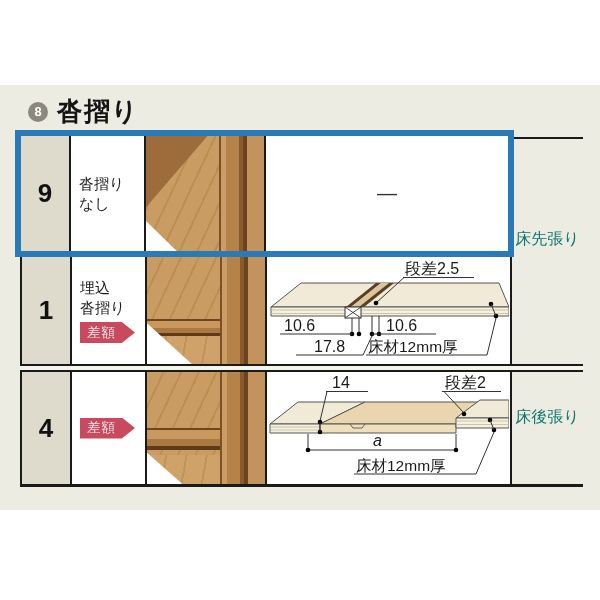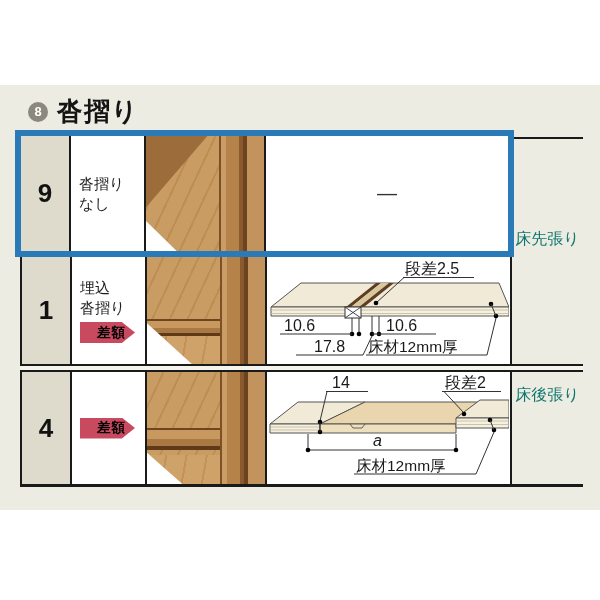--- a/index.html
+++ b/index.html
@@ -24,22 +24,22 @@
   .row-1{left:20px;top:257px;width:490px;height:107px;border-left:2px solid #1a1a1a;z-index:2;}
   .row-4{left:20px;top:372px;width:490px;height:112px;border-left:2px solid #1a1a1a;z-index:2;}
   .cell{border-right:2px solid #1a1a1a;position:relative;overflow:hidden;}
   .cell:last-child{border-right:none;}
   .numcell{background:#dedbcc;display:flex;align-items:center;justify-content:center;
     font-size:26px;font-weight:bold;color:#111;}
   .namecell{display:flex;flex-direction:column;justify-content:center;padding-left:8px;gap:5px;}
   .name-lines{font-size:15px;line-height:1.3;color:#1c1c1c;}
   .name-lines span{display:block;}
   .badge{
-    width:55px;height:21px;background:#c9495f;color:#000000;font-size:13.5px;font-weight:bold;
-    display:flex;align-items:center;padding-left:17px;box-sizing:border-box;letter-spacing:1px;
+    width:55px;height:21px;background:#c9495f;color:#e5e5e5;font-size:13.5px;font-weight:normal;
+    display:flex;align-items:center;padding-left:7px;box-sizing:border-box;letter-spacing:1px;
     clip-path:polygon(0 0,76% 0,100% 50%,76% 100%,0 100%);
   }
   .diagcell{display:flex;align-items:center;justify-content:center;}
   .dash{font-size:20px;color:#333;}
   
   .ph{width:100%;height:100%;position:relative;}
   .ph .base{position:absolute;inset:0;background:repeating-linear-gradient(115deg,#c89c62 0 14px,#bd8d51 14px 16px);}
   .ph .darkcorner{position:absolute;inset:0;background:#9c6c3a;clip-path:polygon(0 0,52% 0,0 62%);}
   .ph .frame{position:absolute;top:0;bottom:0;left:62%;width:24%;
     background:linear-gradient(90deg,#7d5026 0 6%,#cb9d66 6% 26%,#b5824a 26% 70%,#8a5a2e 70% 86%,#6b431f 86% 100%);}
@@ -54,21 +54,21 @@
   .ph-4 .whitecorner{clip-path:polygon(0 72%,30% 100%,0 100%);}
   
   .sep{left:20px;top:364px;width:563px;height:8px;box-sizing:border-box;
     border-top:2px solid #1a1a1a;border-bottom:2px solid #1a1a1a;background:#f4f3ec;z-index:4;}
   .bottomline{left:20px;top:484px;width:563px;height:3px;background:#1a1a1a;z-index:4;}
   .rc-topline{left:510px;top:137px;width:73px;height:2px;background:#1a1a1a;}
   .vline{left:510px;top:137px;width:2px;height:347px;background:#1a1a1a;z-index:1;}
   .rlabel{left:512px;width:71px;text-align:center;font-size:16px;line-height:1.35;color:#0f766e;}
   .rlabel span{display:block;}
   .rlabel-a{top:228px;}
-  .rlabel-b{top:384px;}
+  .rlabel-b{top:406px;}
   
   .diag{display:block;}
   .diag text{fill:#1a1a1a;font-family:"Liberation Sans","DejaVu Sans",sans-serif;}
 </style>
 </head>
 <body>
 
 <div class="abs panel"></div>
 
 <div class="abs hdr">

